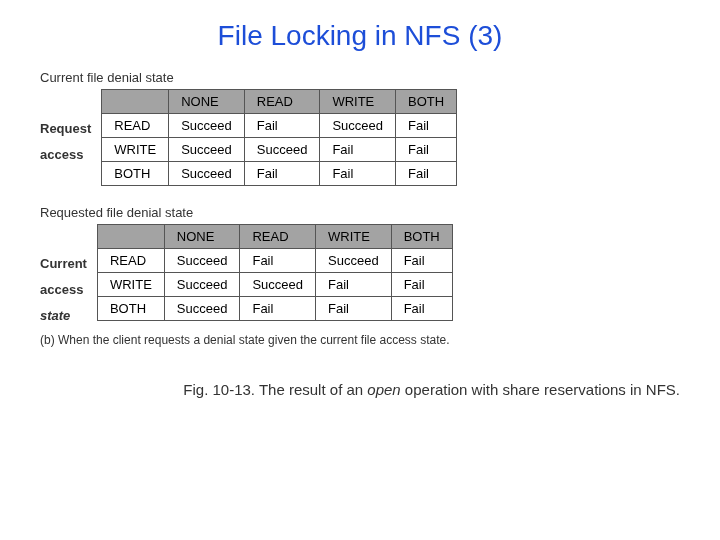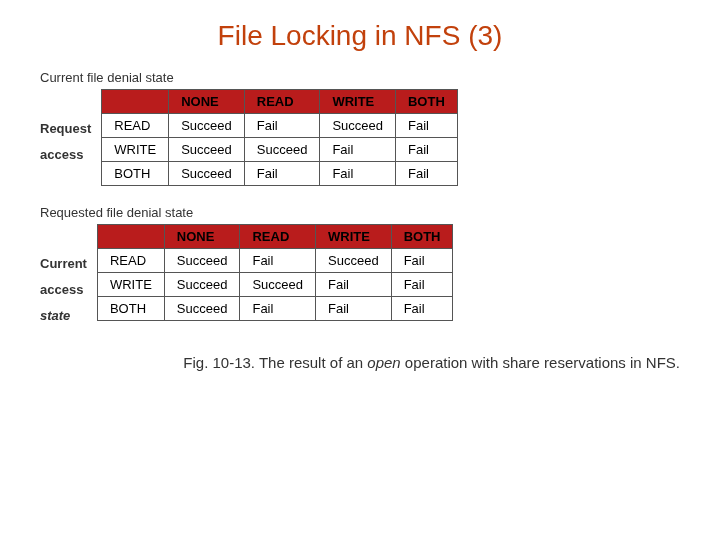--- a/index.html
+++ b/index.html
@@ -9,21 +9,21 @@
       background: #ffffff;
       font-family: Arial, sans-serif;
       display: flex;
       flex-direction: column;
       align-items: center;
       padding: 20px 40px;
     }
     h1 {
       font-size: 28px;
       font-weight: normal;
-      color: #c2410c;
+      color: #1d4ed8;
       margin-bottom: 18px;
       align-self: center;
     }
     .section {
       width: 100%;
       margin-bottom: 10px;
     }
     .section-label {
       font-size: 13px;
       color: #333;
@@ -33,22 +33,22 @@
       border-collapse: collapse;
       font-size: 13px;
     }
     table th, table td {
       border: 1px solid #555;
       padding: 4px 12px;
       text-align: left;
       white-space: nowrap;
     }
     table th {
-      background: #b91c1c;
-      font-weight: bold;
+      background: #a3a3a3;
+      font-weight: normal;
     }
     table td {
       background: #fff;
     }
     .caption {
       font-size: 12px;
       color: #333;
       margin-top: 5px;
       margin-bottom: 10px;
     }
@@ -188,17 +188,18 @@
         <tr>
           <td>BOTH</td>
           <td>Succeed</td>
           <td>Fail</td>
           <td>Fail</td>
           <td>Fail</td>
         </tr>
       </tbody>
     </table>
   </div>
+  <div class="caption">(b) When the client requests a denial state given the current file access state.</div>
 </div>
 
 <div class="fig-caption">
   <span>Fig. 10-13. The result of an </span><em>open</em><span> operation with share reservations in NFS.</span>
 </div>
 
 </body></html>

